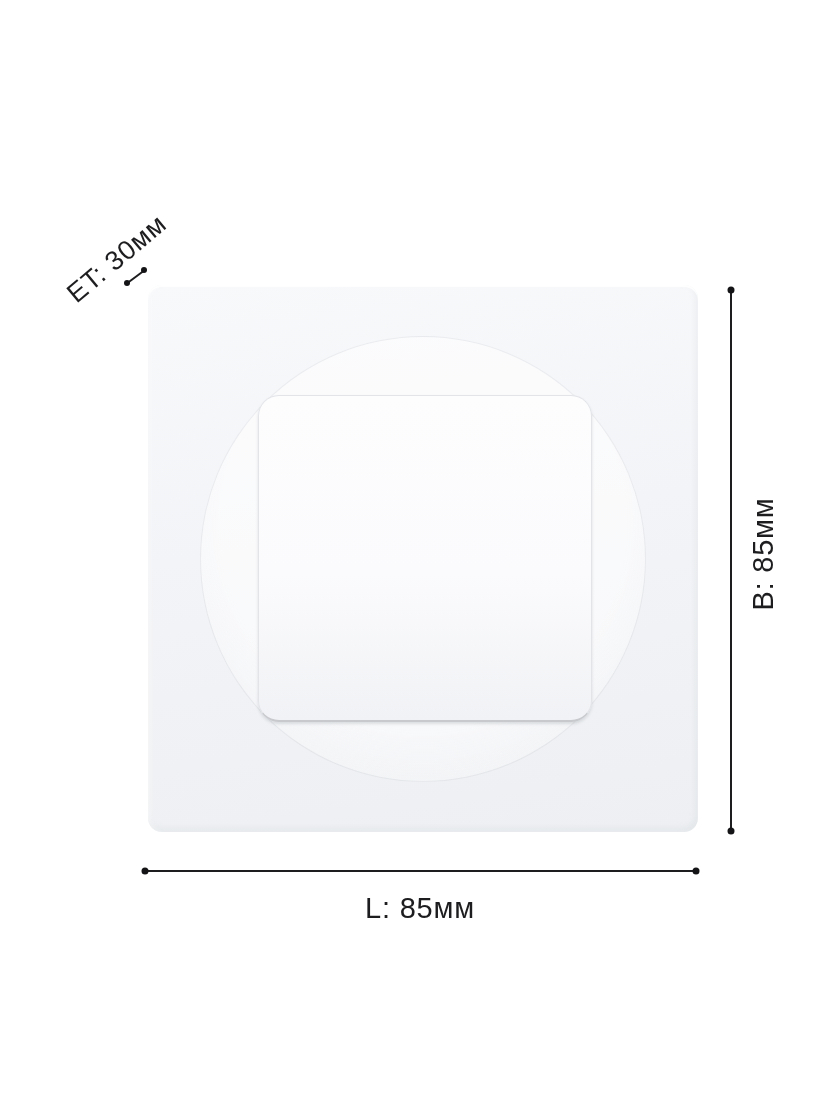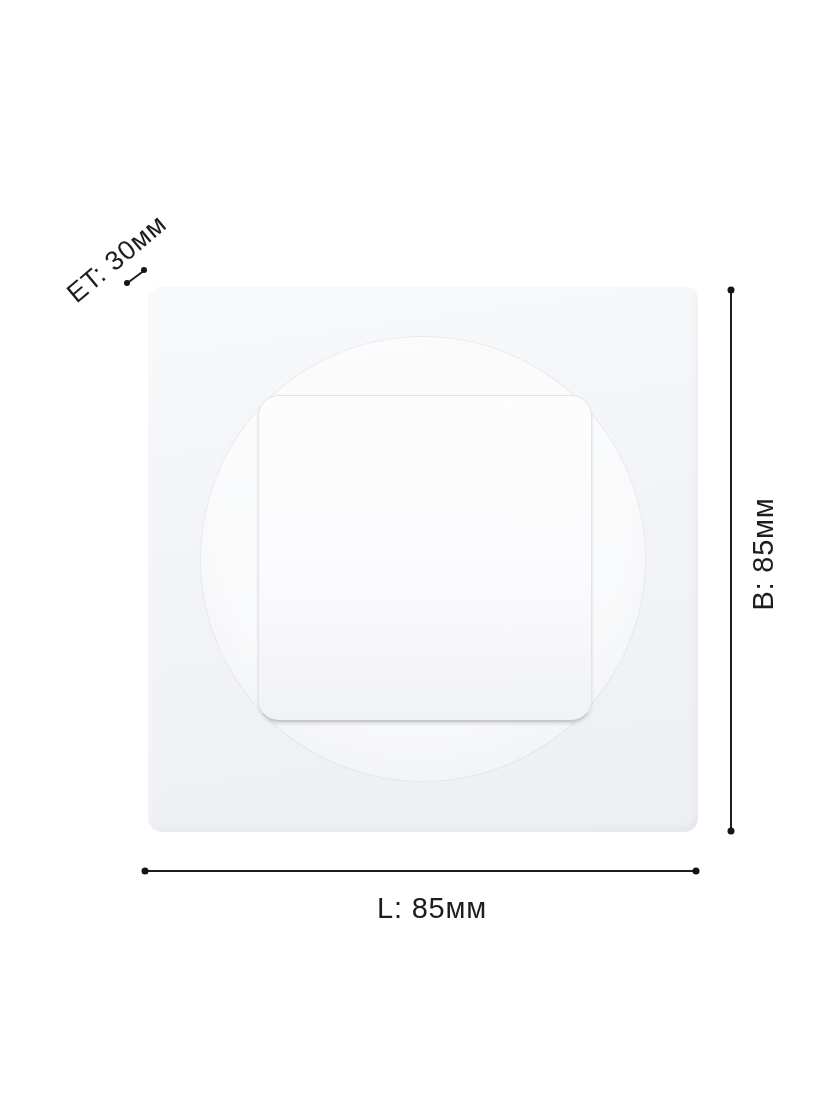--- a/index.html
+++ b/index.html
@@ -73,21 +73,21 @@
 
   .dim-label {
     position: absolute;
     font-size: 29px;
     letter-spacing: 0.8px;
     color: #1d1d1f;
     white-space: nowrap;
     font-weight: 400;
   }
   .label-length {
-    left: 432px; top: 908px;
+    left: 420px; top: 908px;
     transform: translate(-50%,-50%);
   }
   .label-height {
     left: 763px; top: 554px;
     transform: translate(-50%,-50%) rotate(-90deg);
   }
   .label-depth {
     left: 117px; top: 259px;
     font-size: 27px;
     transform: translate(-50%,-50%) rotate(-40deg);

